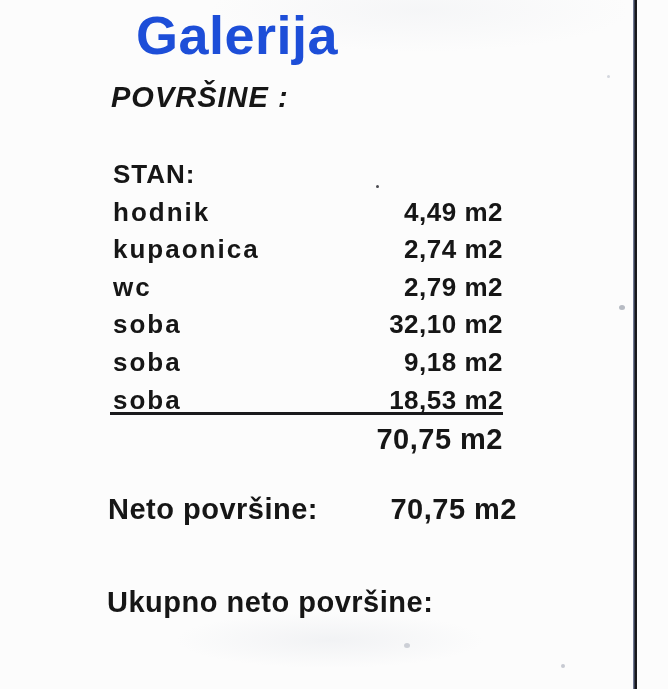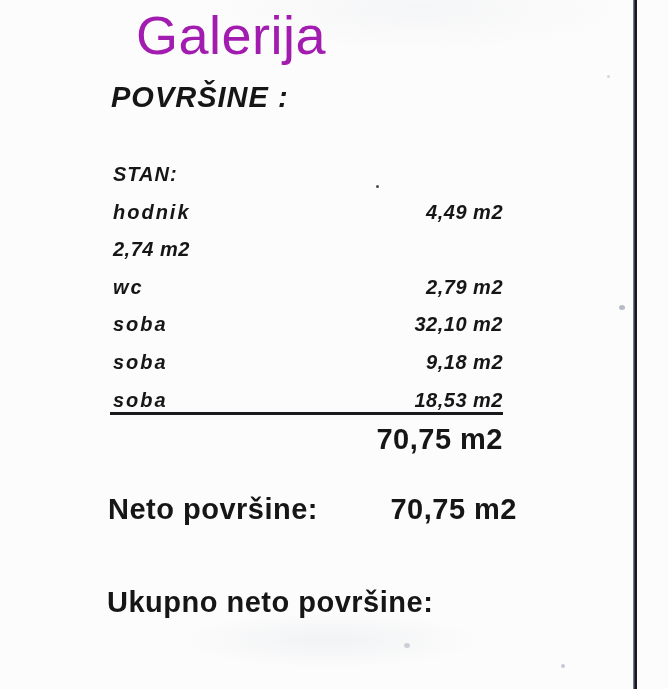--- a/index.html
+++ b/index.html
@@ -27,23 +27,23 @@
       radial-gradient(300px 60px at 420px 10px, rgba(215,218,226,0.18), transparent 70%);
     pointer-events: none;
   }
 
   .title {
     position: absolute;
     left: 136px;
     top: 4px;
     font-size: 54px;
     line-height: 62px;
-    font-weight: 400;
+    font-weight: 700;
     letter-spacing: 0.5px;
-    color: #a21caf;
+    color: #1d4ed8;
     white-space: nowrap;
   }
   .section-heading {
     position: absolute;
     left: 111px;
     top: 81px;
     font-size: 29px;
     line-height: 32px;
     font-weight: 700;
     letter-spacing: 1px;
@@ -56,24 +56,23 @@
     left: 113px;
     top: 156px;
     width: 390px;
   }
   .row {
     display: flex;
     justify-content: space-between;
     align-items: baseline;
     height: 37.6px;
     line-height: 37.6px;
-    font-size: 20px;
+    font-size: 26px;
     font-weight: 700;
     white-space: nowrap;
-    font-style: italic;
   }
   .row .label { letter-spacing: 2px; }
   .row .value { letter-spacing: 0.5px; }
   .group-row { letter-spacing: 1px; }
 
   .sum-rule {
     position: absolute;
     left: -3px;
     top: 256px;
     width: 393px;
@@ -134,20 +133,21 @@
   <div class="section-heading">POVRŠINE :</div>
 
   <div class="area-table">
     <div class="row group-row">STAN:</div>
 
     <div class="row">
       <span class="label">hodnik</span>
       <span class="value">4,49 m2</span>
     </div>
     <div class="row">
+      <span class="label">kupaonica</span>
       <span class="value">2,74 m2</span>
     </div>
     <div class="row">
       <span class="label">wc</span>
       <span class="value">2,79 m2</span>
     </div>
     <div class="row">
       <span class="label">soba</span>
       <span class="value">32,10 m2</span>
     </div>

